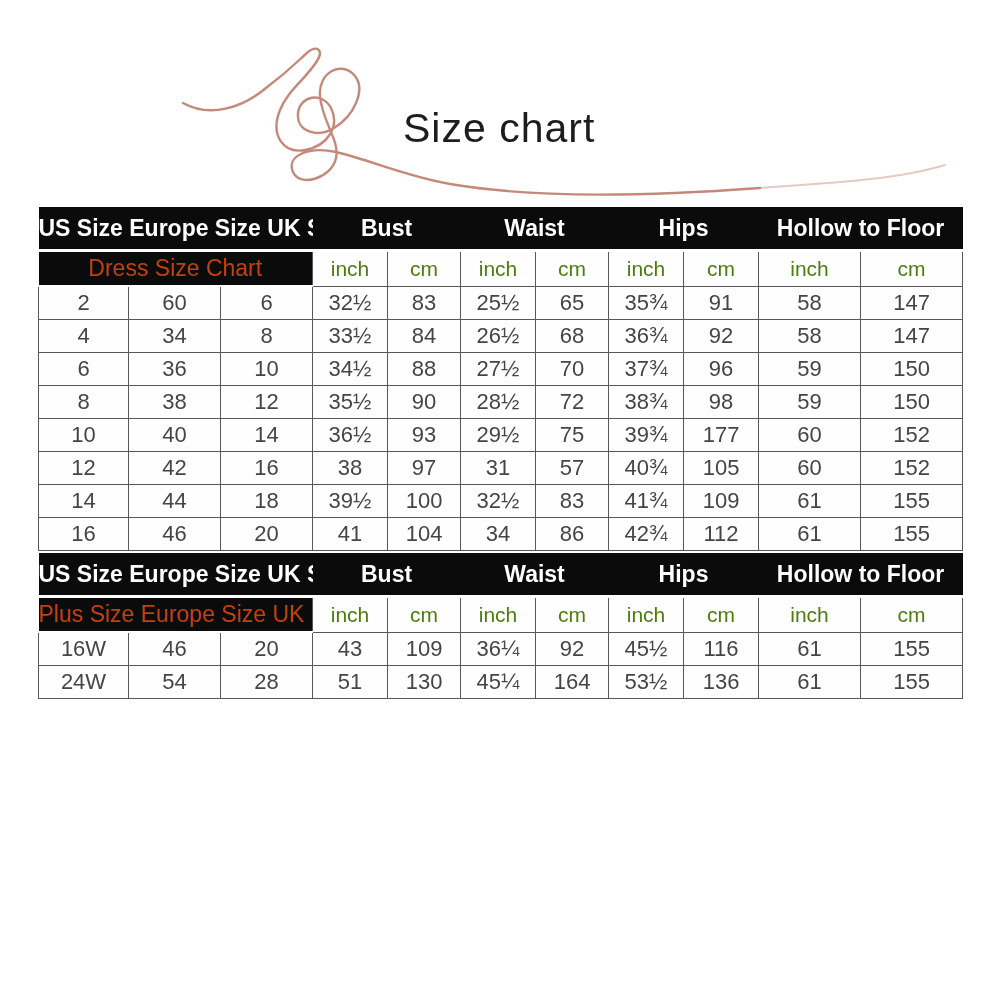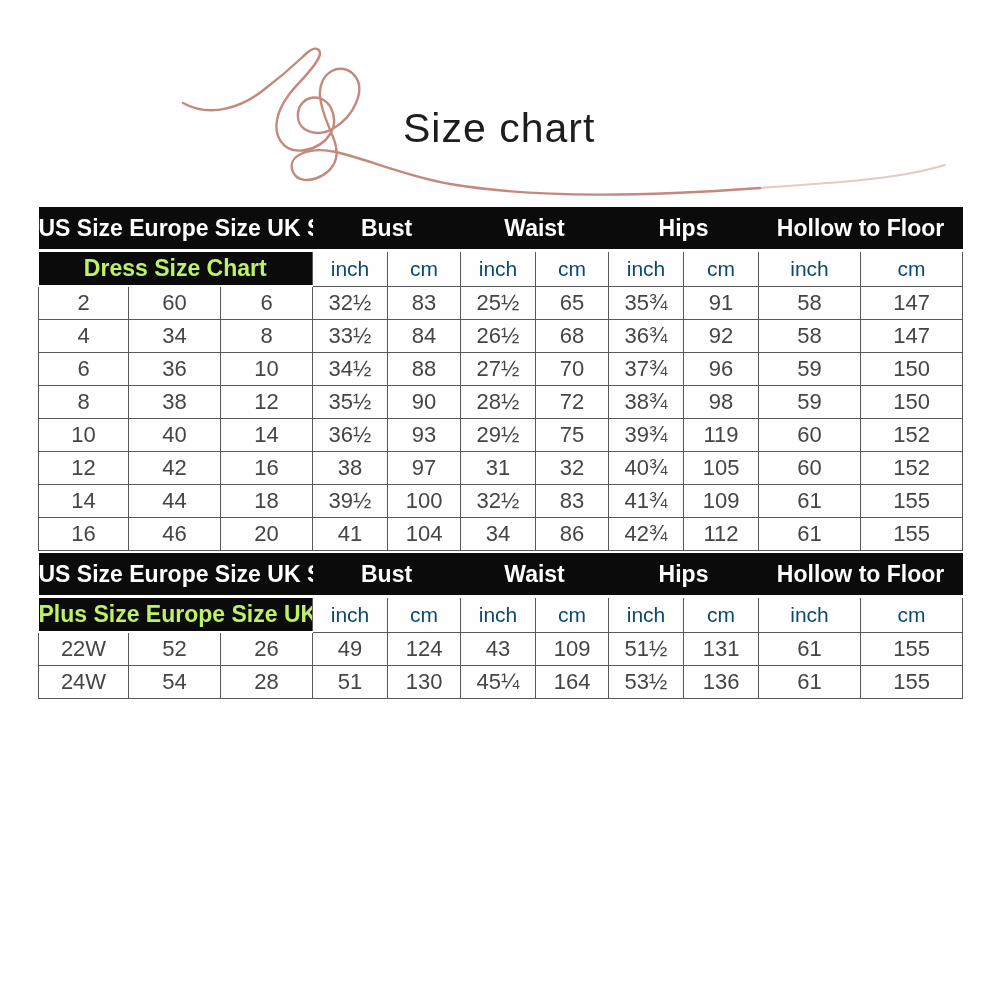--- a/index.html
+++ b/index.html
@@ -27,25 +27,25 @@
     overflow:hidden;white-space:nowrap;
   }
 
   tr.group-row th{
     background:#0b0b0b;color:#ffffff;font-weight:bold;
     height:42px;font-size:23px;border-bottom:3px solid #ffffff;
   }
   tr.group-row th.left-group{font-size:23px;}
 
   tr.sub-row th.sub-label{
-    background:#0b0b0b;color:#bef264;font-weight:bold;
+    background:#0b0b0b;color:#c2410c;font-weight:normal;
     font-size:23px;height:33px;border-bottom:2px solid #ffffff;
   }
   tr.sub-row td.unit{
-    font-size:21px;color:#0c4a6e;height:33px;
+    font-size:21px;color:#4d7c0f;height:33px;
     border:1px solid #585858;background:#fefefe;
   }
 
   tbody.size-body td{
     font-size:22px;color:#454545;height:32px;
     border:1px solid #585858;background:#fefefe;
   }
 </style>
 </head>
 <body>
@@ -163,32 +163,32 @@
         </tr>
         <tr>
           <td>10</td>
           <td>40</td>
           <td>14</td>
           <td>36½</td>
           <td>93</td>
           <td>29½</td>
           <td>75</td>
           <td>39¾</td>
-          <td>119</td>
+          <td>177</td>
           <td>60</td>
           <td>152</td>
         </tr>
         <tr>
           <td>12</td>
           <td>42</td>
           <td>16</td>
           <td>38</td>
           <td>97</td>
           <td>31</td>
-          <td>32</td>
+          <td>57</td>
           <td>40¾</td>
           <td>105</td>
           <td>60</td>
           <td>152</td>
         </tr>
         <tr>
           <td>14</td>
           <td>44</td>
           <td>18</td>
           <td>39½</td>
@@ -245,29 +245,29 @@
           <td class="unit">inch</td>
           <td class="unit">cm</td>
           <td class="unit">inch</td>
           <td class="unit">cm</td>
           <td class="unit">inch</td>
           <td class="unit">cm</td>
         </tr>
       </thead>
     <tbody class="size-body">
         <tr>
-          <td>22W</td>
-          <td>52</td>
-          <td>26</td>
-          <td>49</td>
-          <td>124</td>
+          <td>16W</td>
+          <td>46</td>
+          <td>20</td>
           <td>43</td>
           <td>109</td>
-          <td>51½</td>
-          <td>131</td>
+          <td>36¼</td>
+          <td>92</td>
+          <td>45½</td>
+          <td>116</td>
           <td>61</td>
           <td>155</td>
         </tr>
         <tr>
           <td>24W</td>
           <td>54</td>
           <td>28</td>
           <td>51</td>
           <td>130</td>
           <td>45¼</td>

